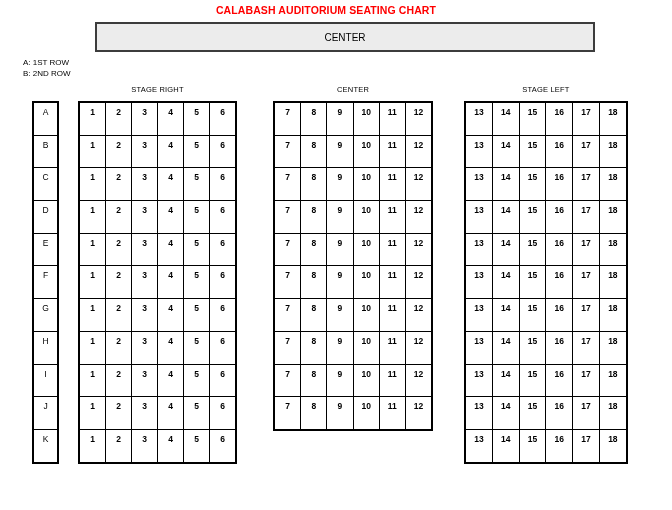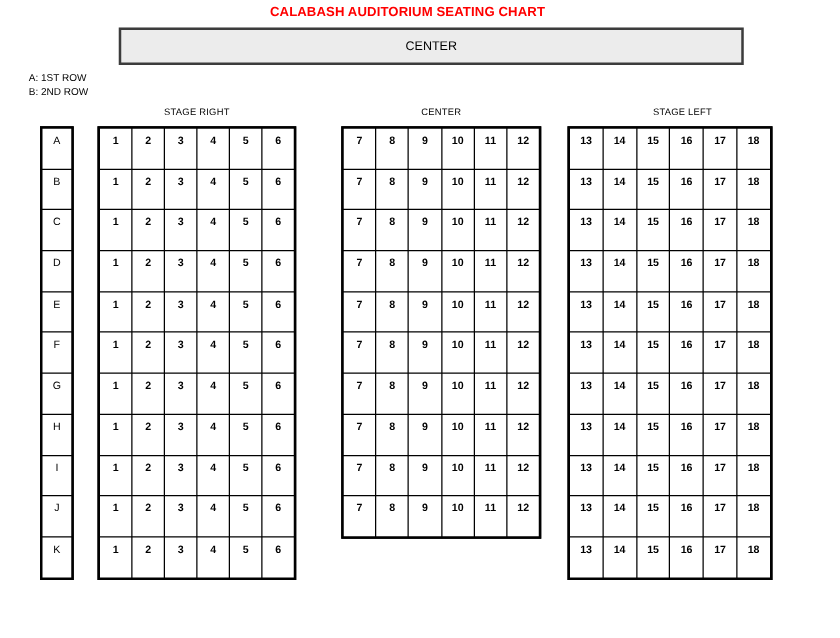--- a/index.html
+++ b/index.html
@@ -72,21 +72,21 @@
     left: 78px;
     grid-template-columns: repeat(6, 25px);
     grid-template-rows: repeat(11, 31.7px);
   }
   #grid-center {
     left: 273px;
     grid-template-columns: repeat(6, 25.2px);
     grid-template-rows: repeat(10, 31.7px);
   }
   #grid-stage-left {
-    left: 454px;
+    left: 464px;
     grid-template-columns: repeat(6, 25.8px);
     grid-template-rows: repeat(11, 31.7px);
   }
   .cell {
     background: #fff;
     display: flex;
     justify-content: center;
     align-items: flex-start;
     padding-top: 4px;
     box-sizing: border-box;

